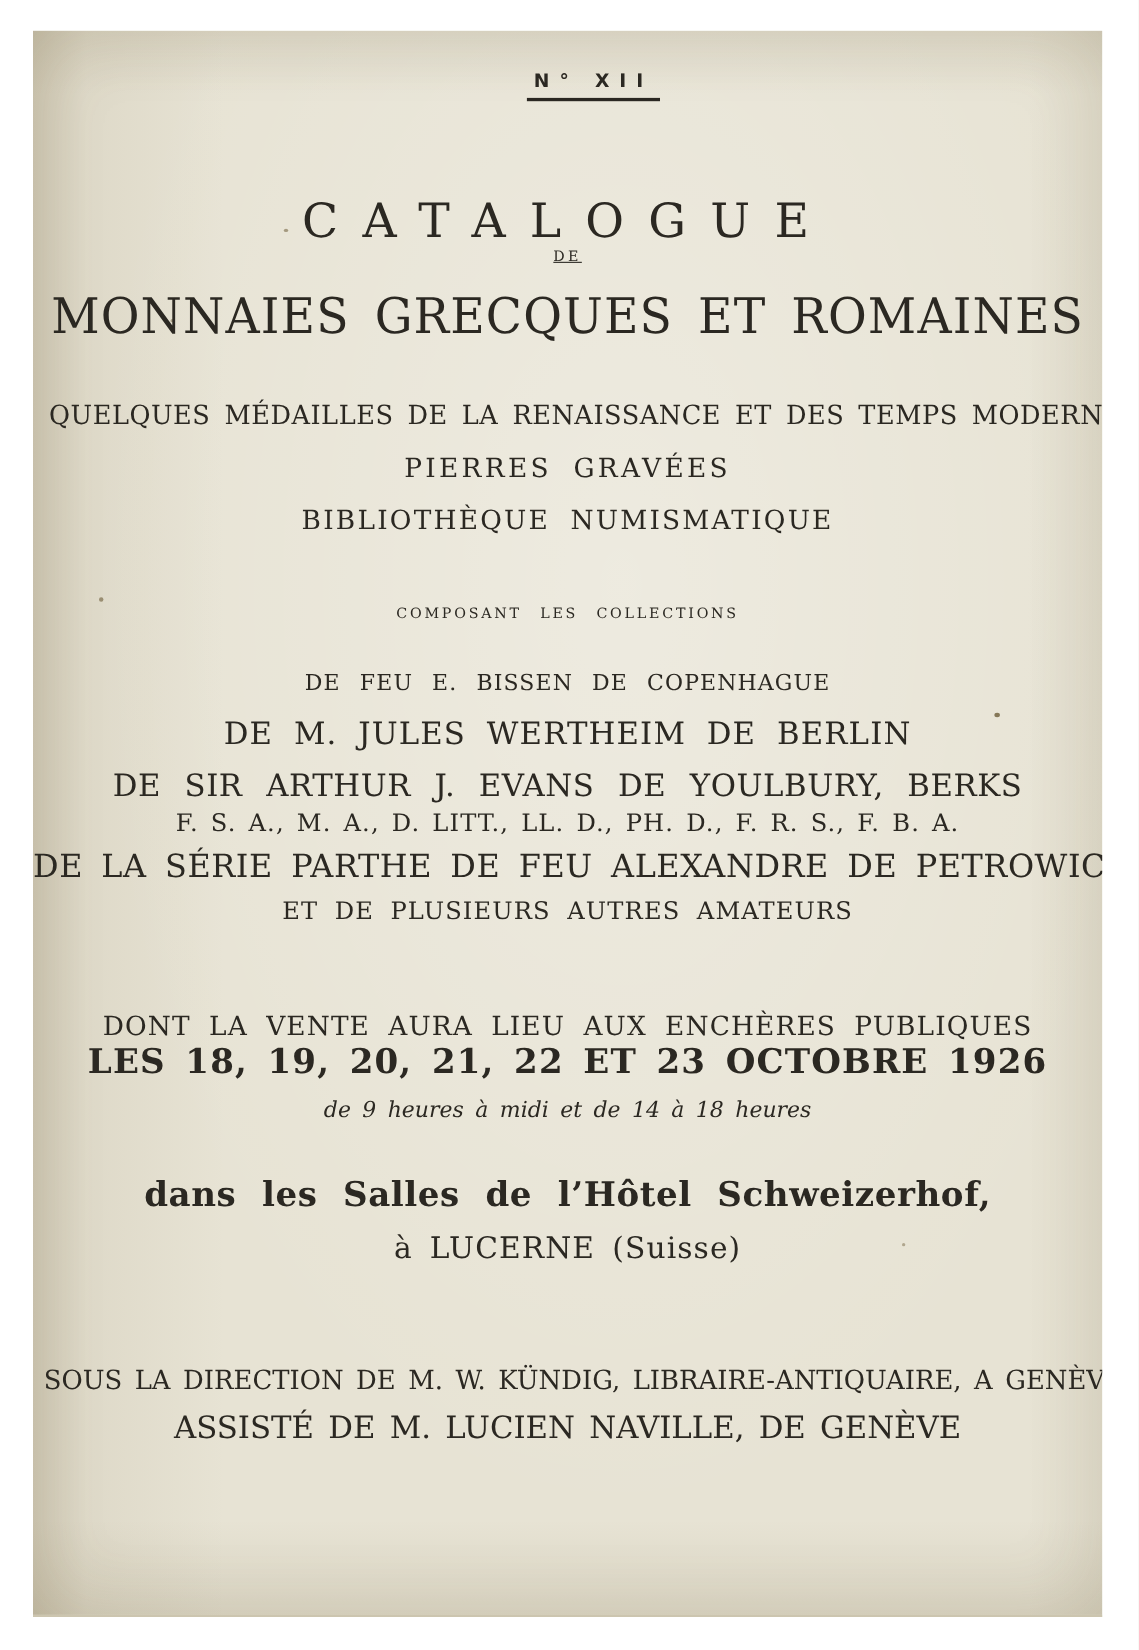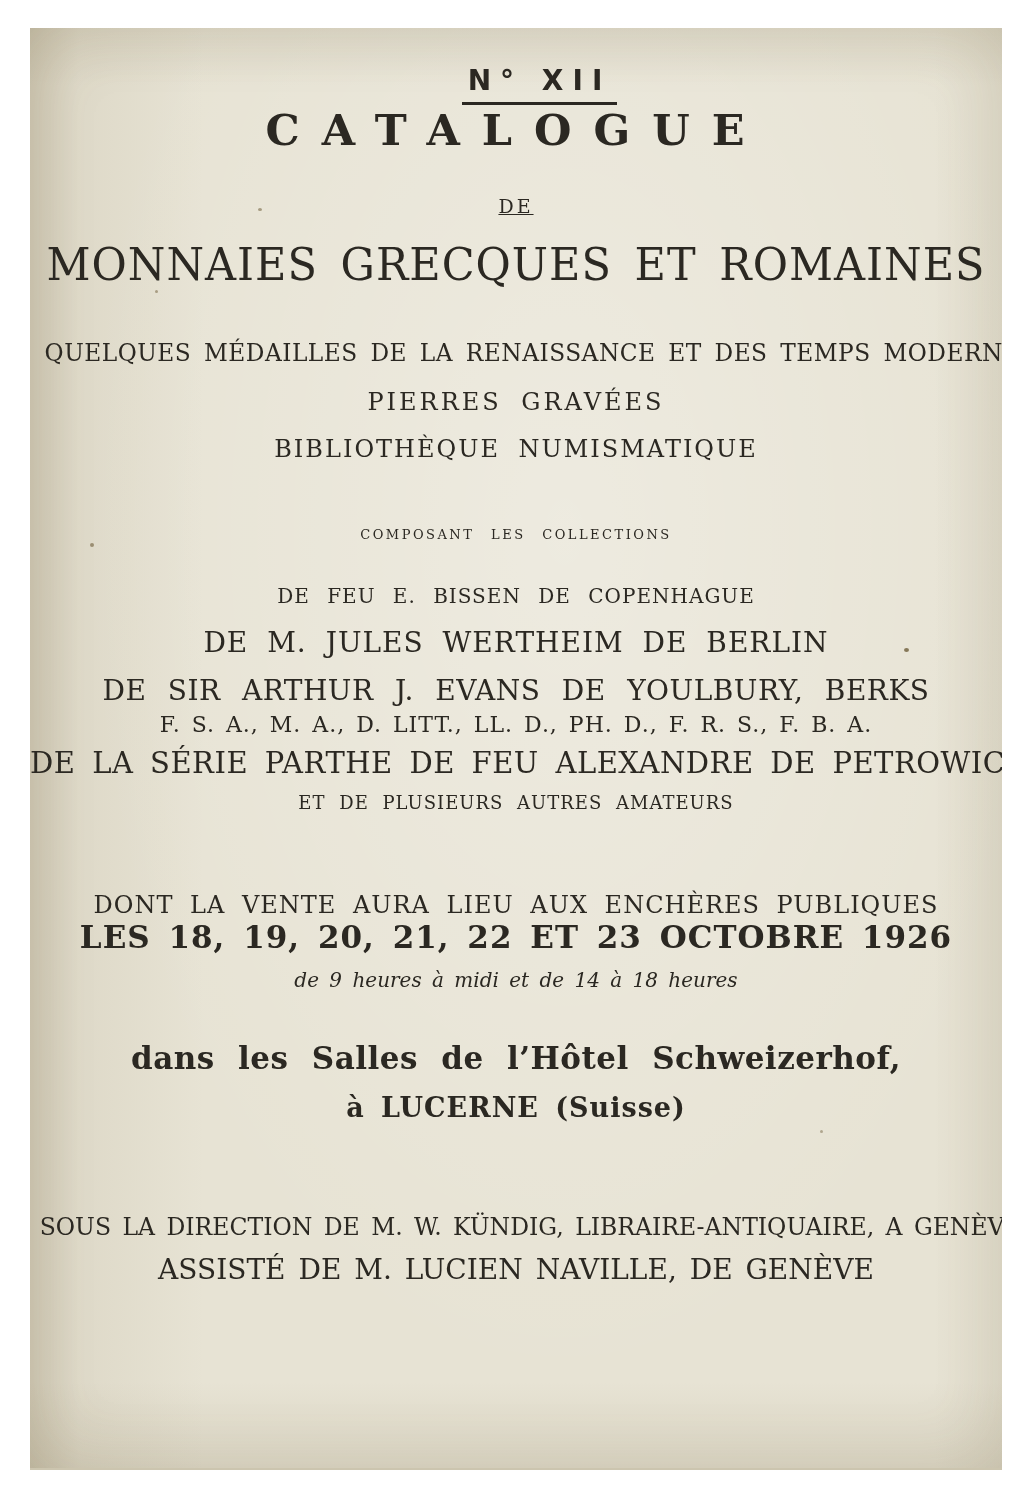--- a/index.html
+++ b/index.html
@@ -32,37 +32,37 @@
     position: absolute;
     border-radius: 50%;
     background: #6d5c38;
   }
   .line { white-space: nowrap; }
 
   .catalog-no {
     margin-top: 36px;
     font-family: "DejaVu Sans", "Liberation Sans", sans-serif;
     font-weight: bold;
-    font-size: 28px;
+    font-size: 17px;
     letter-spacing: 9px;
     margin-left: 47px;
   }
   .catalog-no span {
     display: inline-block;
     border-bottom: 3px solid #2b2822;
     padding: 0 6px 5px 6px;
   }
   .title {
+    margin-top: 84px;
     font-size: 43px;
     letter-spacing: 22px;
-    font-weight: bold;
+    font-weight: normal;
   }
   .title-de {
-    margin-top: 40px;
-    font-size: 19px;
+    font-size: 13px;
     letter-spacing: 3px;
     text-decoration: underline;
   }
   .main-title {
     margin-top: 22px;
     font-size: 43px;
     letter-spacing: 1px;
     word-spacing: 8px;
     transform: scaleY(1.04);
   }
@@ -116,21 +116,21 @@
     word-spacing: 3px;
   }
   .coll-4 {
     margin-top: 9px;
     font-size: 29px;
     letter-spacing: 0.5px;
     word-spacing: 7px;
   }
   .coll-5 {
     margin-top: 12px;
-    font-size: 18px;
+    font-size: 22px;
     letter-spacing: 1px;
     word-spacing: 7px;
   }
   .sale-ann {
     margin-top: 78px;
     font-size: 24px;
     letter-spacing: 1px;
     word-spacing: 8px;
   }
   .sale-dates {
@@ -148,21 +148,21 @@
   .venue-1 {
     margin-top: 48px;
     font-size: 31px;
     font-weight: bold;
     word-spacing: 12px;
     letter-spacing: 0.5px;
   }
   .venue-2 {
     margin-top: 16px;
     font-size: 27px;
-    font-weight: bold;
+    font-weight: normal;
     word-spacing: 6px;
     letter-spacing: 1px;
   }
   .direction-1 {
     margin-top: 90px;
     font-size: 24px;
     letter-spacing: 0px;
     word-spacing: 4px;
     transform: scaleX(0.98);
   }

